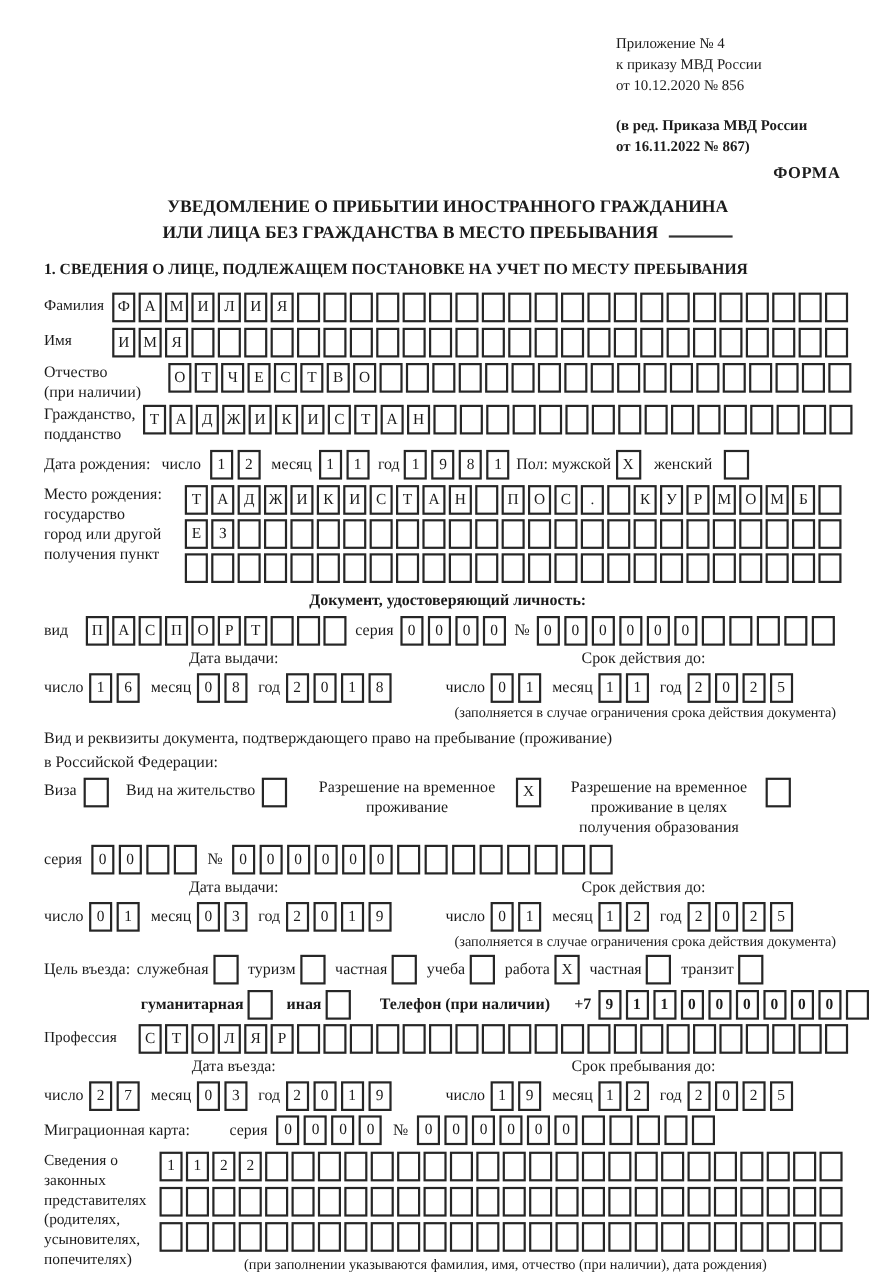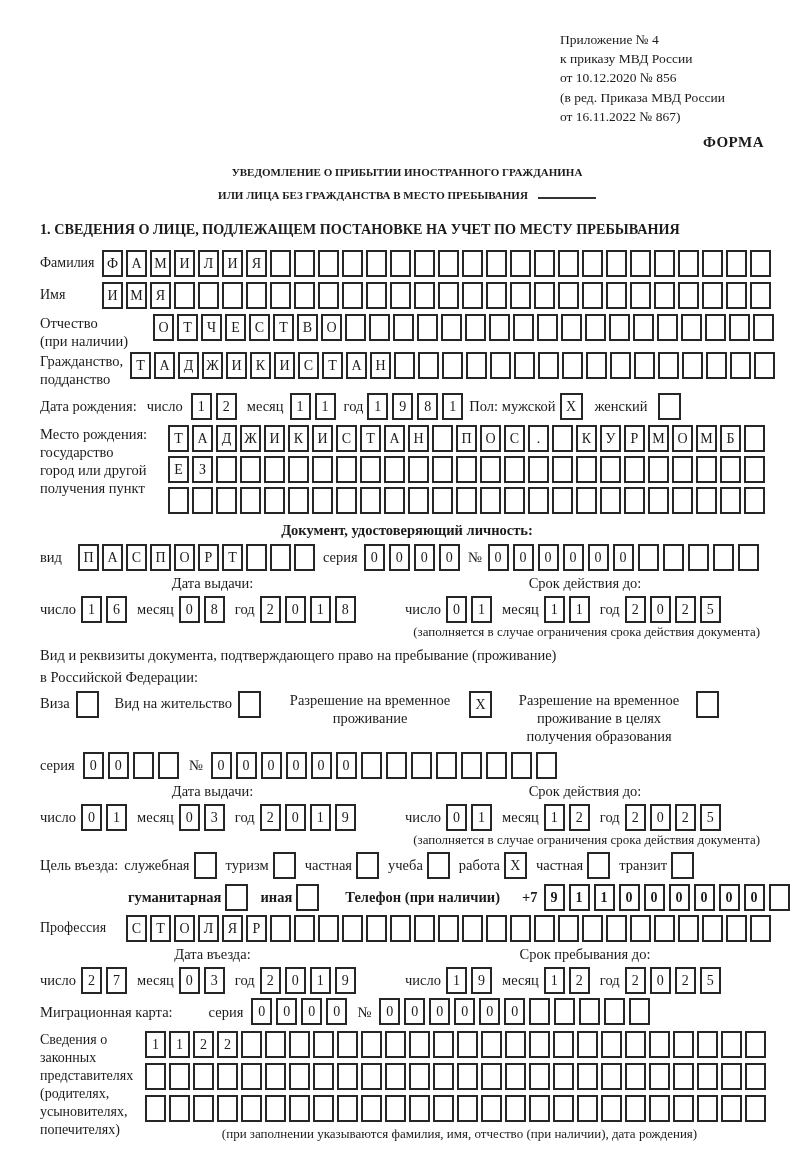--- a/index.html
+++ b/index.html
@@ -2,24 +2,24 @@
 <html><head>
 <meta charset="utf-8">
 <style>
   html,body{margin:0;padding:0;background:#ffffff;}
   body{width:800px;height:1163px;overflow:hidden;color:#1b1b1b;
        font-family:"Liberation Serif","DejaVu Serif",serif;font-size:14.5px;}
   .page{box-sizing:border-box;width:800px;height:815px;padding:30px 26px 2px 40px;}
 
   
   .annex{margin-left:520px;font-size:13.5px;line-height:19px;}
-  .annex2{margin-top:1px;}
+  .annex2{margin-top:17px;font-weight:bold;}
   .forma{margin-top:8px;text-align:right;font-weight:bold;font-size:15px;padding-right:10px;letter-spacing:.5px;}
 
-  .title{margin-top:10px;text-align:center;font-weight:bold;font-size:11px;line-height:23px;}
+  .title{margin-top:10px;text-align:center;font-weight:bold;font-size:16px;line-height:23px;}
   .blank-line{display:inline-block;width:58px;height:.75em;border-bottom:2px solid #333;margin-left:10px;}
   .sec1{margin-top:14px;text-align:left;font-weight:bold;font-size:14.2px;}
 
   
   .frow{display:flex;align-items:flex-start;}
   .lbl{font-size:14px;line-height:25px;flex:0 0 auto;}
   .lbl2{font-size:14.5px;line-height:18px;flex:0 0 auto;}
   .sub{font-size:14.5px;line-height:25px;white-space:nowrap;}
   .boxes{display:flex;gap:3px;flex:0 0 auto;}
   .dgap{gap:4px;}

